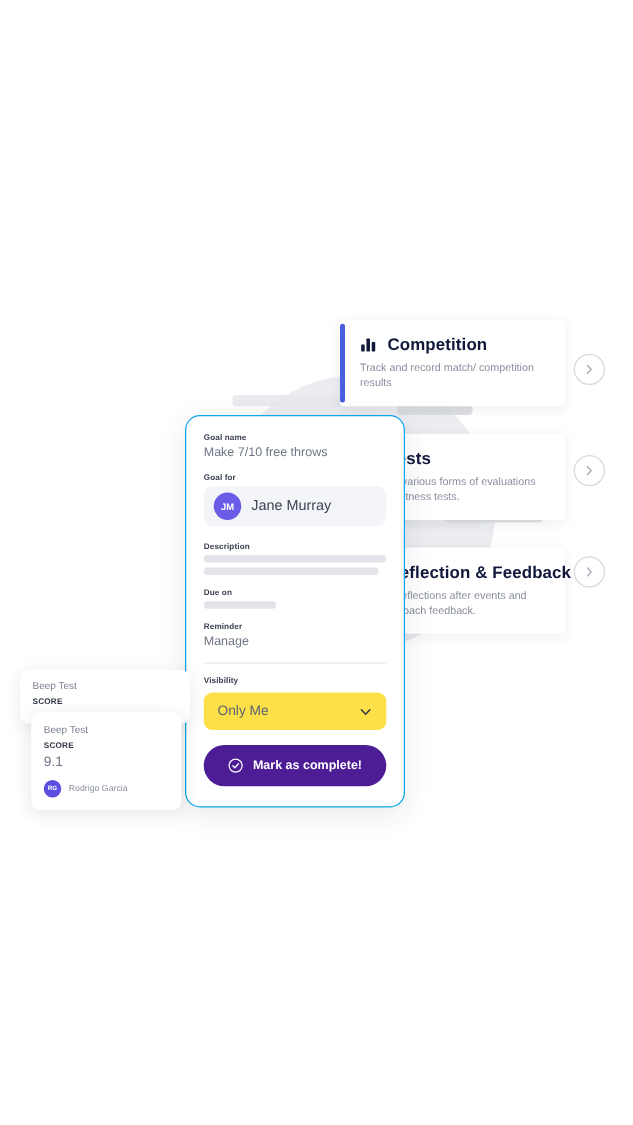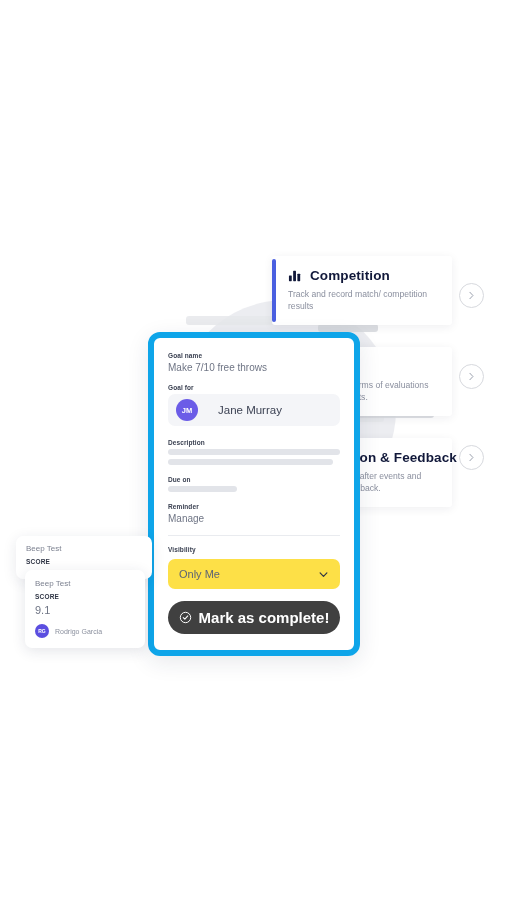--- a/index.html
+++ b/index.html
@@ -91,43 +91,43 @@
     align-items: center;
     justify-content: center;
   }
   .chev-btn svg { width: 9px; height: 9px; display: block; }
 
   
   .goal-panel {
     position: absolute;
     left: 148px;
     top: 332px;
-    width: 212px;
-    background: #ffffff;
-    border: 6px solid #0ea5e9;
+    width: 176px;
+    background: #ffffff;
+    border: 1px solid #0ea5e9;
     border-radius: 12px;
     padding: 14px 14px 16px 14px;
     box-shadow: 0 6px 22px rgba(30,40,70,.10);
   }
   .fld-label {
     font-size: 6.5px;
     font-weight: 700;
     color: #3a4051;
     letter-spacing: .1px;
     margin-bottom: 3px;
   }
   .fld-value {
     font-size: 10px;
     color: #6f7585;
     margin-bottom: 11px;
   }
   .person-row {
     display: flex;
     align-items: center;
-    gap: 20px;
+    gap: 8px;
     background: #f4f5f8;
     border-radius: 7px;
     padding: 5px 8px;
     margin-bottom: 13px;
   }
   .avatar {
     width: 22px; height: 22px;
     border-radius: 50%;
     background: #6b5ce7;
     color: #fff;
@@ -164,29 +164,29 @@
     background: #fde047;
     border-radius: 7px;
     padding: 9px 11px;
     margin-bottom: 12px;
   }
   .select-val { font-size: 11px; color: #5d6375; }
   .select-box svg { width: 11px; height: 11px; display: block; }
   .cta {
     width: 100%;
     border: none;
-    background: #404040;
+    background: #4c1d95;
     color: #ffffff;
     border-radius: 20px;
     height: 33px;
     display: flex;
     align-items: center;
     justify-content: center;
     gap: 7px;
-    font-size: 15px;
+    font-size: 10px;
     font-weight: 700;
     font-family: "Liberation Sans", sans-serif;
     cursor: pointer;
   }
   .cta svg { width: 13px; height: 13px; display: block; }
 
   
   .score-back {
     position: absolute;
     left: 16px;

